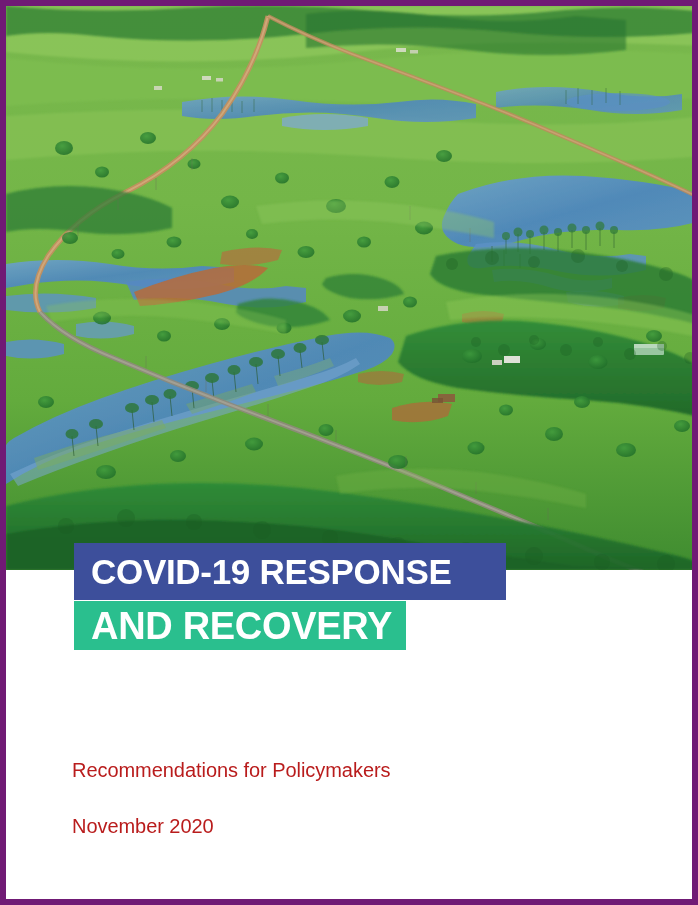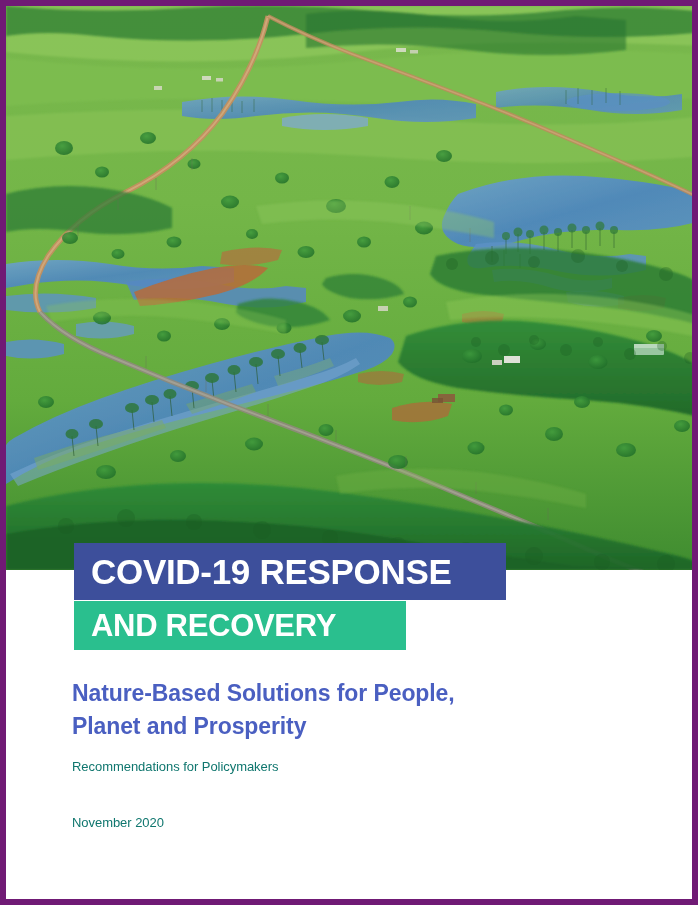--- a/index.html
+++ b/index.html
@@ -58,43 +58,43 @@
   }
   .banner-text {
     color: #ffffff;
     font-family: "Liberation Sans", sans-serif;
     font-weight: bold;
     letter-spacing: -0.3px;
     line-height: 1;
     white-space: nowrap;
   }
   .banner-line1 .banner-text { font-size: 35px; }
-  .banner-line2 .banner-text { font-size: 31px; }
+  .banner-line2 .banner-text { font-size: 38px; }
 
   
   .subtitle {
     position: absolute;
     left: 66px;
     top: 671px;
     width: 470px;
     color: #4a5fc1;
     font-family: "Liberation Sans", sans-serif;
     font-weight: bold;
     font-size: 23px;
     line-height: 33px;
     letter-spacing: -0.1px;
   }
   .subtitle-line { display: block; }
 
   .meta {
     position: absolute;
     left: 66px;
-    color: #0f766e;
+    color: #b91c1c;
     font-family: "Liberation Sans", sans-serif;
-    font-size: 13px;
+    font-size: 20px;
     font-weight: normal;
     line-height: 1;
     letter-spacing: -0.05px;
   }
   .meta-recommendations { top: 754px; }
   .meta-date { top: 810px; }
 </style>
 </head>
 <body>
 
@@ -422,22 +422,18 @@
   </div>
 
   <div class="banner banner-line1">
     <span class="banner-text">COVID-19 RESPONSE</span>
   </div>
 
   <div class="banner banner-line2">
     <span class="banner-text">AND RECOVERY</span>
   </div>
 
-  <div class="subtitle">
-    <span class="subtitle-line">Nature-Based Solutions for People,</span>
-    <span class="subtitle-line">Planet and Prosperity</span>
-  </div>
 
   <div class="meta meta-recommendations">Recommendations for Policymakers</div>
 
   <div class="meta meta-date">November 2020</div>
 
 </div>
 
 </body></html>

